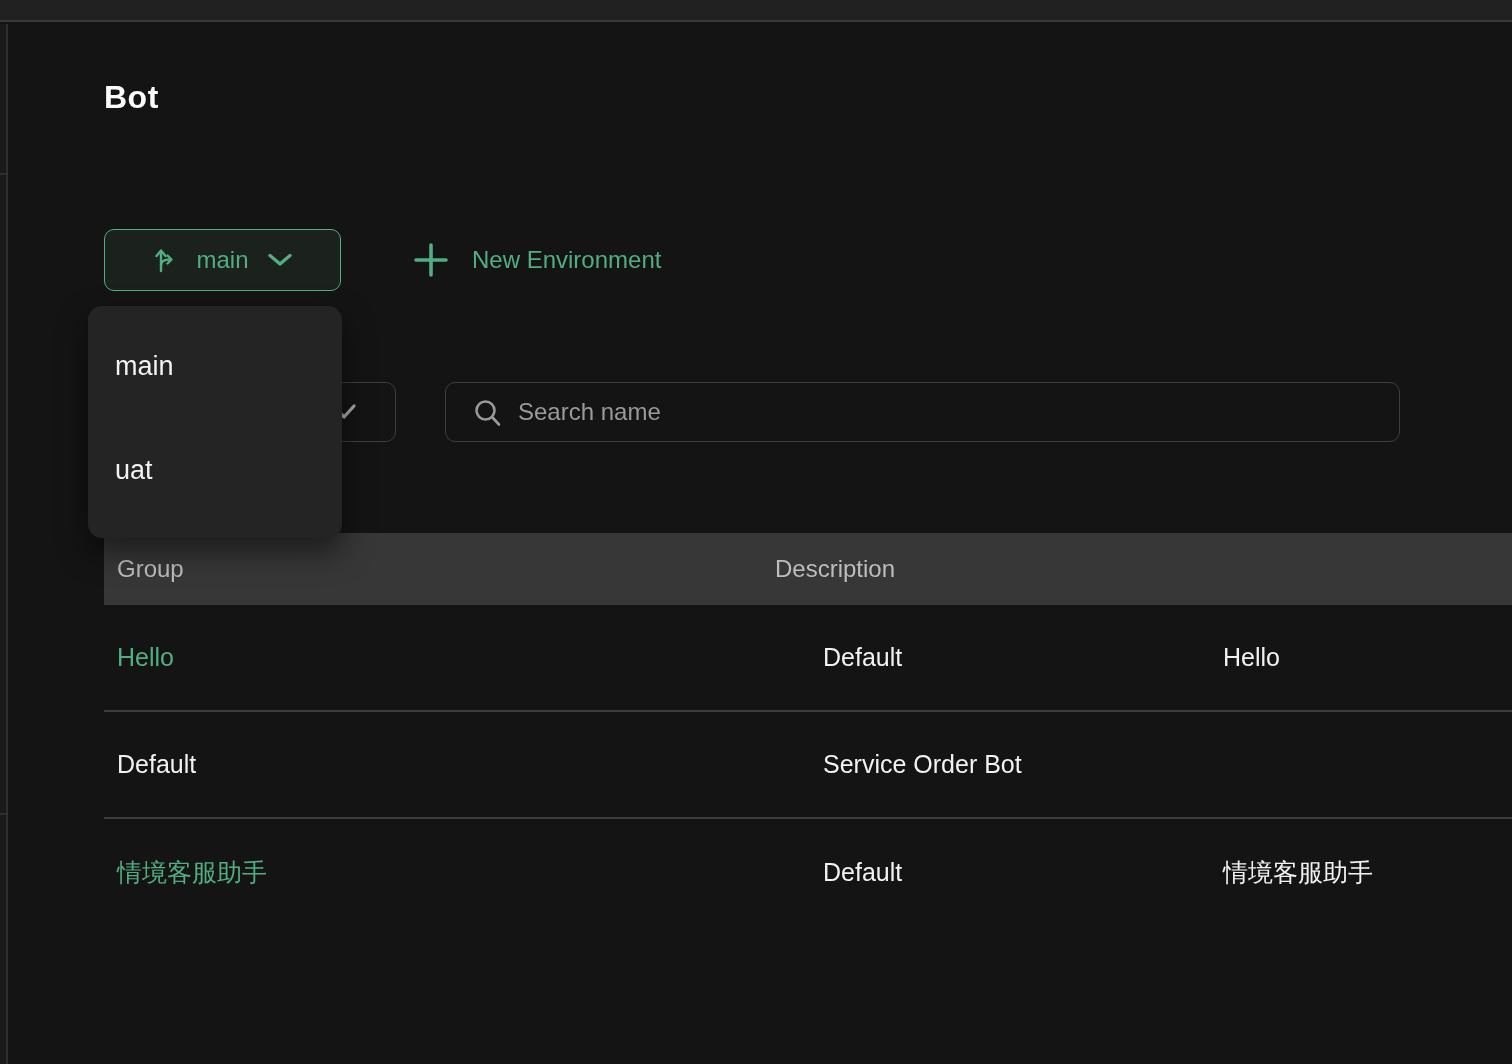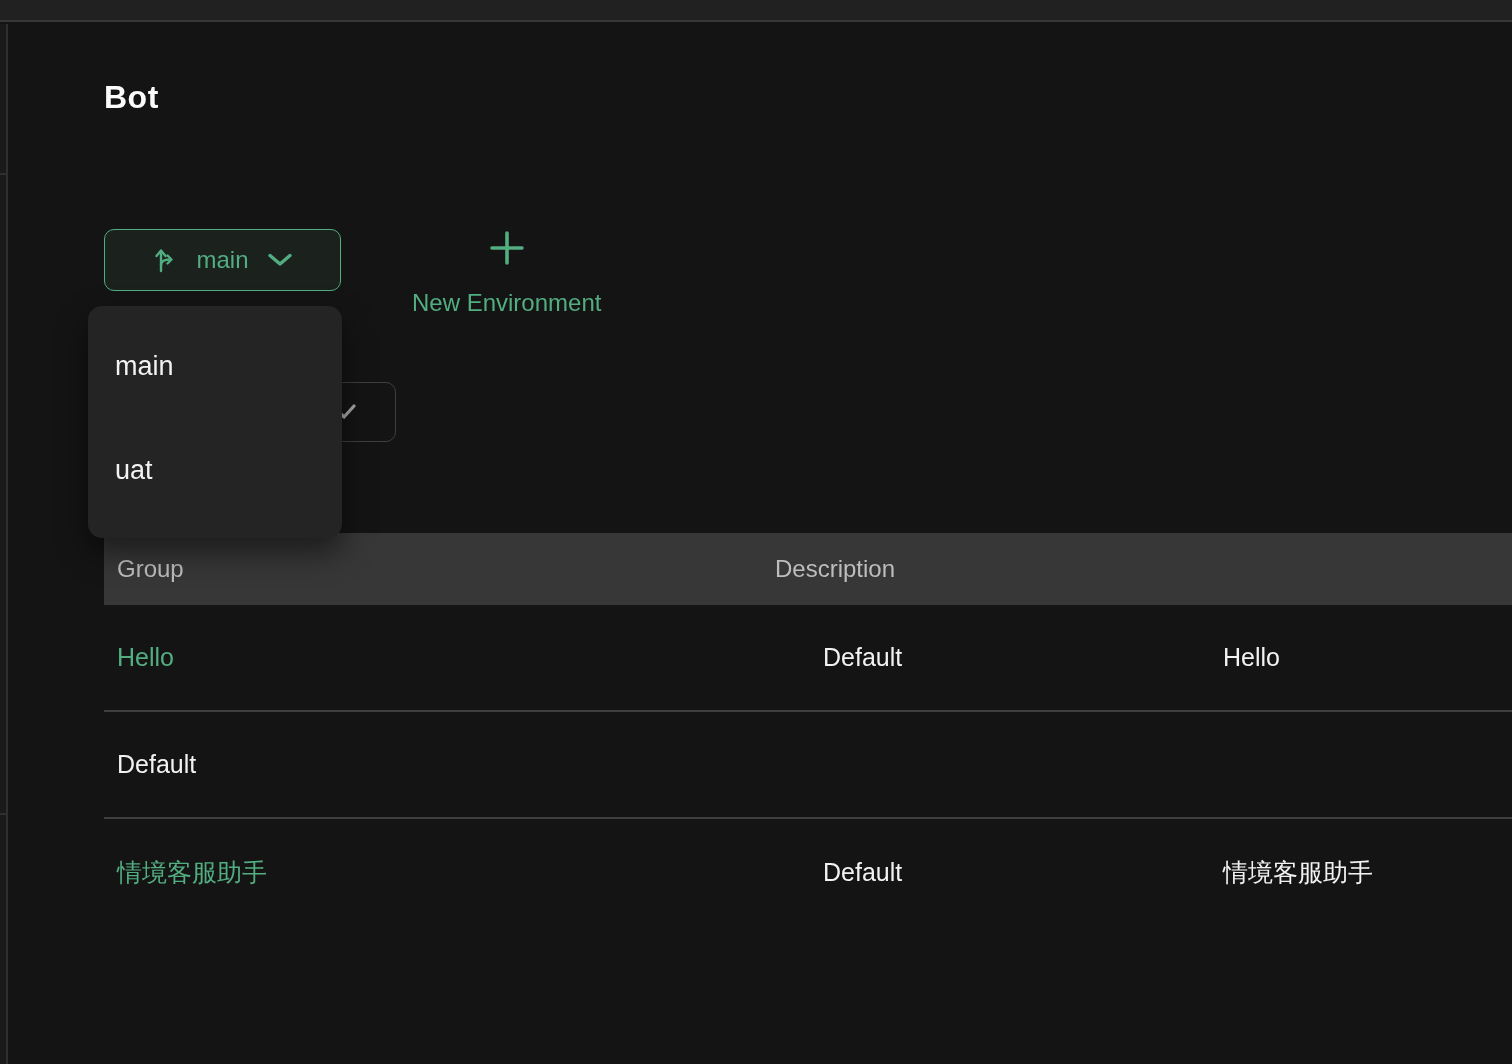--- a/index.html
+++ b/index.html
@@ -25,21 +25,21 @@
   .left-sliver .tick{position:absolute;left:0;width:8px;height:2px;background:#2f2f2f;}
   .left-sliver .tick.t1{top:149px;}
   .left-sliver .tick.t2{top:789px;}
 
   
   .page-title{position:absolute;left:104px;top:80px;font-size:32px;line-height:1.1;font-weight:700;color:#fafafa;letter-spacing:.5px;}
 
   
   .branch-button{position:absolute;left:104px;top:229px;width:237px;height:62px;border:1px solid var(--accent);border-radius:10px;background:#1b211d;display:flex;align-items:center;justify-content:center;gap:18px;cursor:pointer;z-index:3;}
   .branch-button .label{color:var(--accent);font-size:24px;}
-  .new-env{position:absolute;left:412px;top:229px;height:62px;display:flex;align-items:center;gap:22px;cursor:pointer;z-index:3;flex-direction:column;}
+  .new-env{position:absolute;left:412px;top:229px;height:62px;display:flex;align-items:center;gap:22px;cursor:pointer;z-index:3;}
   .new-env .label{color:var(--accent);font-size:24px;}
 
   
   .filter-select{position:absolute;left:104px;top:382px;width:292px;height:60px;border:1px solid #3f3f3f;border-radius:10px;background:var(--page-bg);z-index:1;cursor:pointer;}
   .filter-select .chev{position:absolute;left:226px;top:19px;}
 
   
   .search-box{position:absolute;left:445px;top:382px;width:955px;height:60px;border:1px solid #3f3f3f;border-radius:10px;background:var(--page-bg);z-index:1;}
   .search-box svg{position:absolute;left:26px;top:15px;}
   .search-box input{position:absolute;inset:0;width:100%;height:100%;background:transparent;border:none;outline:none;color:#efefef;font-size:24px;padding:0 18px 0 72px;font-family:inherit;}
@@ -101,40 +101,48 @@
   </div>
 
   <div class="filter-select">
     <span class="chev">
       <svg width="26" height="20" viewBox="0 0 26 20" fill="none">
         <path d="M3 4 L13 15 L23 4" stroke="#a8a8a8" stroke-width="3.2" stroke-linecap="round" stroke-linejoin="round"></path>
       </svg>
     </span>
   </div>
 
+  <div class="search-box">
+    <svg width="32" height="32" viewBox="0 0 32 32" fill="none">
+      <circle cx="13.5" cy="12.5" r="9" stroke="#9a9a9a" stroke-width="2.6"></circle>
+      <path d="M20.5 19.5 L27 26.5" stroke="#9a9a9a" stroke-width="2.6" stroke-linecap="round"></path>
+    </svg>
+    <input type="text" placeholder="Search name" style="">
+  </div>
 
   <div class="branch-menu">
     <div class="item">main</div>
     <div class="item">uat</div>
   </div>
 
   <div class="bot-table">
     <div class="thead">
       <div class="th">Group</div>
       <div class="th">Description</div>
     </div>
 
     <div class="trow bordered">
       <div class="td name"><a>Hello</a></div>
       <div class="td">Default</div>
       <div class="td">Hello</div>
     </div>
 
     <div class="trow bordered">
       <div class="td">Default</div>
+      <div class="td">Service Order Bot</div>
     </div>
 
     <div class="trow">
       <div class="td name"><a>情境客服助手</a></div>
       <div class="td">Default</div>
       <div class="td">情境客服助手</div>
     </div>
   </div>
 
 </div>

